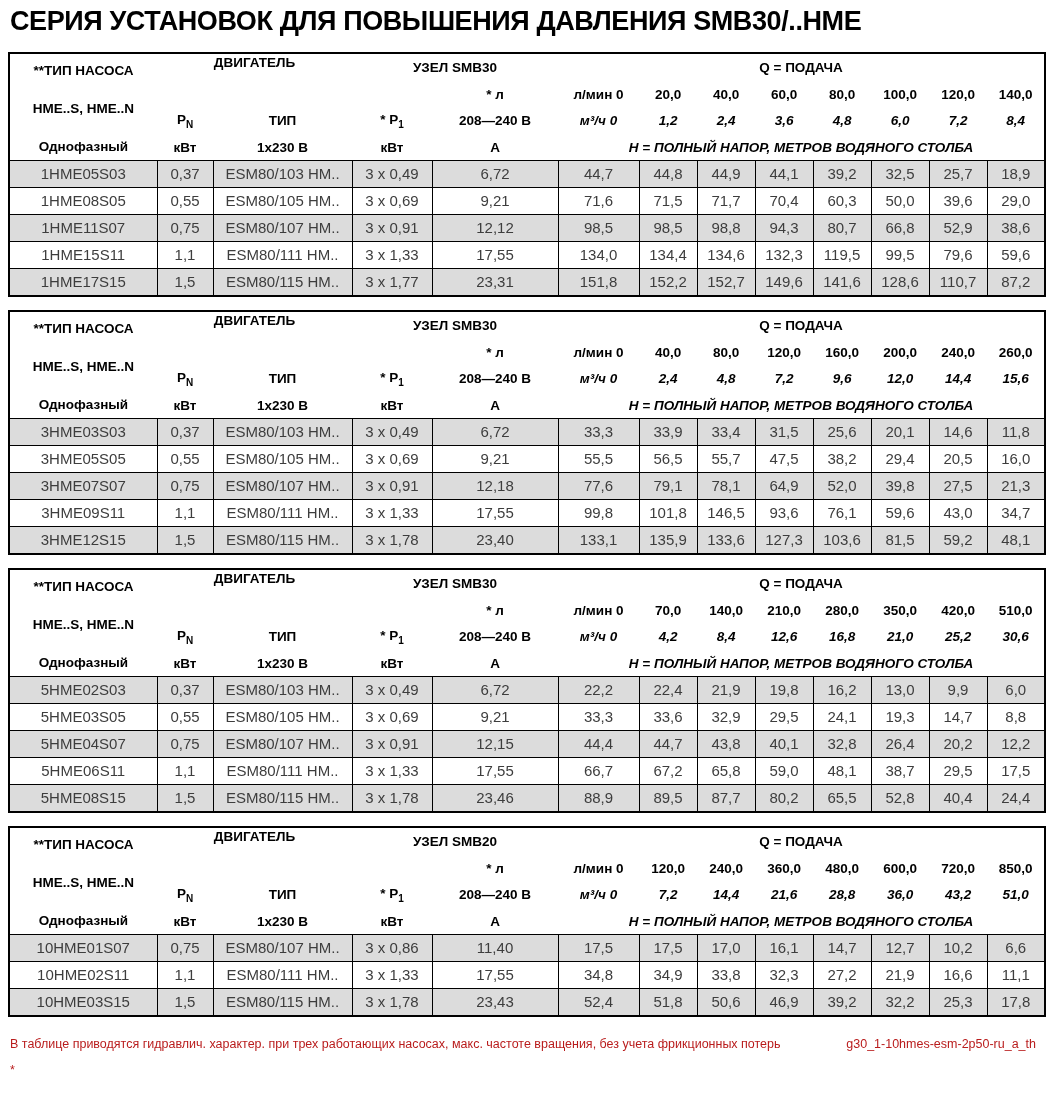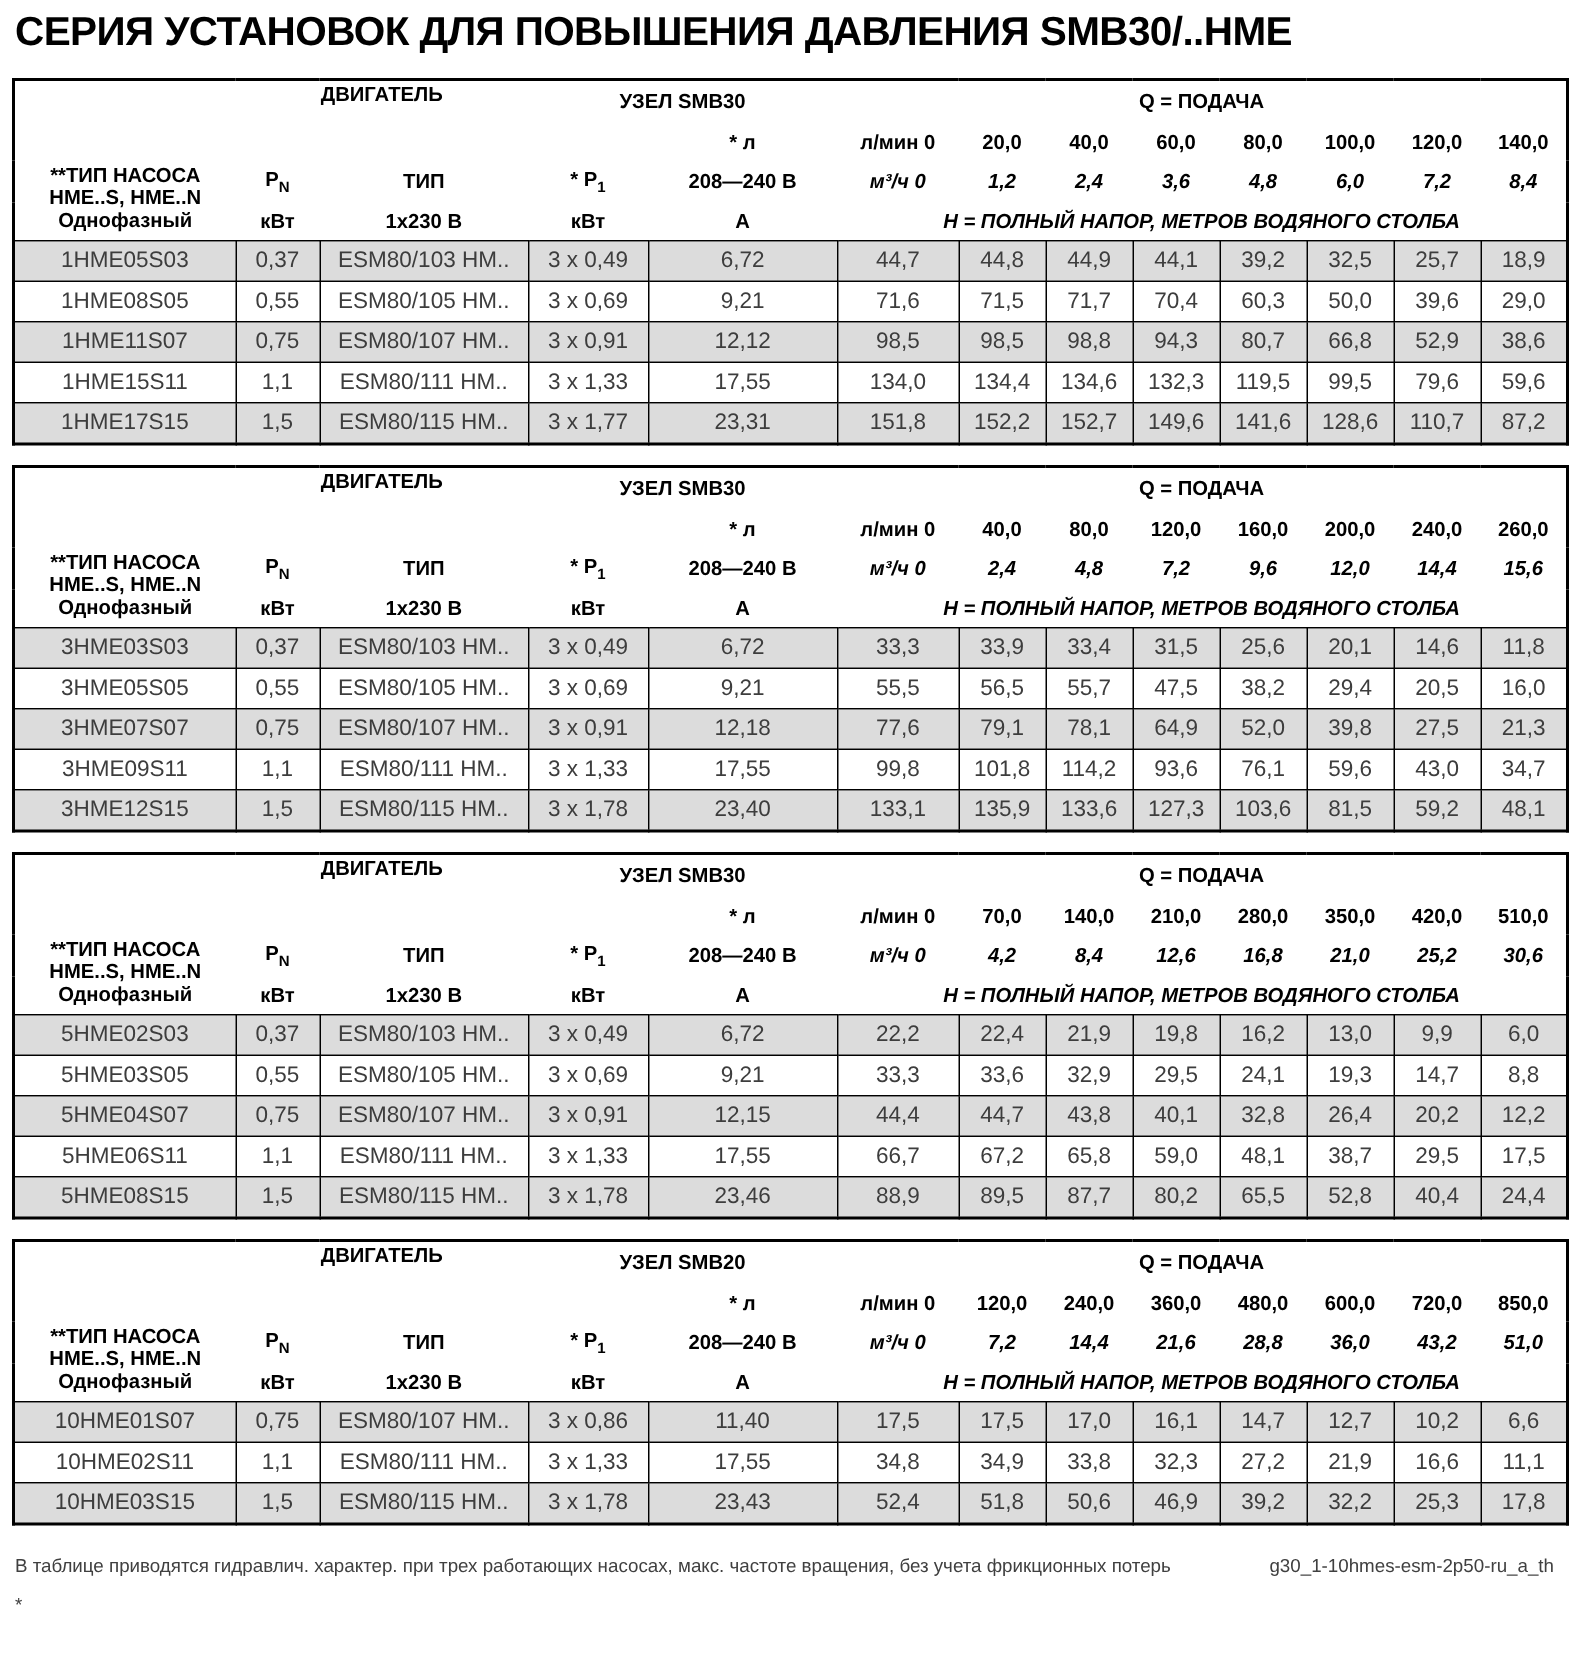--- a/index.html
+++ b/index.html
@@ -13,26 +13,26 @@
   .hr1 th{height:26px;}
   .hr2 th{height:23px;}
   .hr3 th{height:26px;}
   .hr4 th{height:23px;}
   .v{border-left:1px solid #000;}
   .vr{border-right:1px solid #000;}
   .ht{border-top:1px solid #000;font-style:italic;}
   .hb{border-bottom:3px solid #000;}
   .topcell{vertical-align:top;padding-top:6px;}
   .pumpcell{vertical-align:top;padding:0;}
-  .pumpbox{height:100%;min-height:98px;display:flex;flex-direction:column;justify-content:flex-end;padding:8px 2px 5px;box-sizing:border-box;}
+  .pumpbox{height:100%;min-height:98px;display:flex;flex-direction:column;justify-content:space-between;padding:8px 2px 5px;box-sizing:border-box;}
   .ptable sub{font-size:10px;}
   .ptable tbody td{border:1px solid #000;font-size:15px;font-weight:400;color:#3d3d3d;height:24px;}
   tr.shade td{background:#dcdcdc;}
 
-  .notes{margin:20px 10px 0 10px;font-size:12.5px;color:#404040;}
+  .notes{margin:20px 10px 0 10px;font-size:12.5px;color:#b91c1c;}
   .note-row{display:flex;justify-content:space-between;width:1026px;margin-bottom:12px;}
   .fn{display:flex;margin-bottom:11px;}
   .fn .marker{display:inline-block;width:24px;flex:0 0 24px;}
 </style>
 </head>
 <body>
 
 <h1>
   <div>СЕРИЯ УСТАНОВОК ДЛЯ ПОВЫШЕНИЯ ДАВЛЕНИЯ SMB30/..HME</div>
 </h1>
@@ -289,21 +289,21 @@
           <td>21,3</td>
         </tr>
         <tr>
           <td>3HME09S11</td>
           <td>1,1</td>
           <td>ESM80/111 HM..</td>
           <td>3 x 1,33</td>
           <td>17,55</td>
           <td>99,8</td>
           <td>101,8</td>
-          <td>114,2</td>
+          <td>146,5</td>
           <td>93,6</td>
           <td>76,1</td>
           <td>59,6</td>
           <td>43,0</td>
           <td>34,7</td>
         </tr>
         <tr class="shade">
           <td>3HME12S15</td>
           <td>1,5</td>
           <td>ESM80/115 HM..</td>

